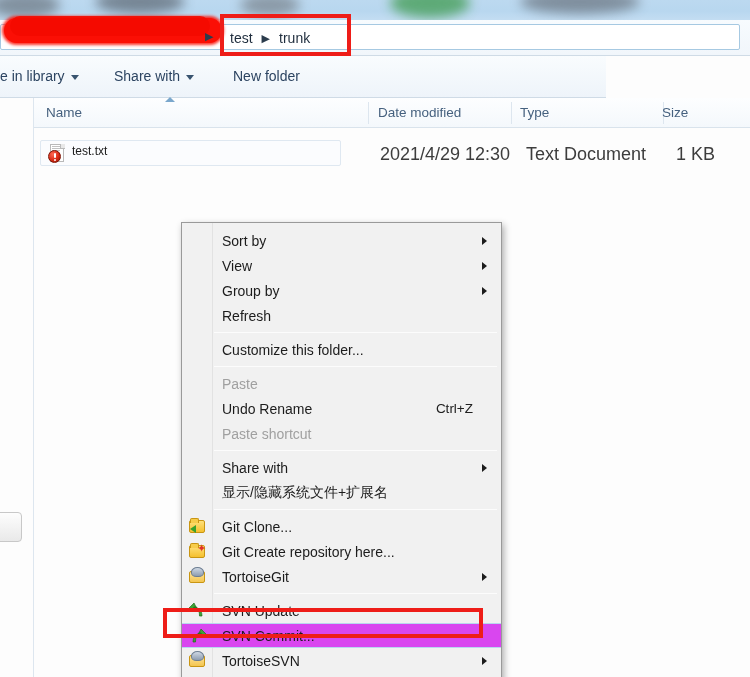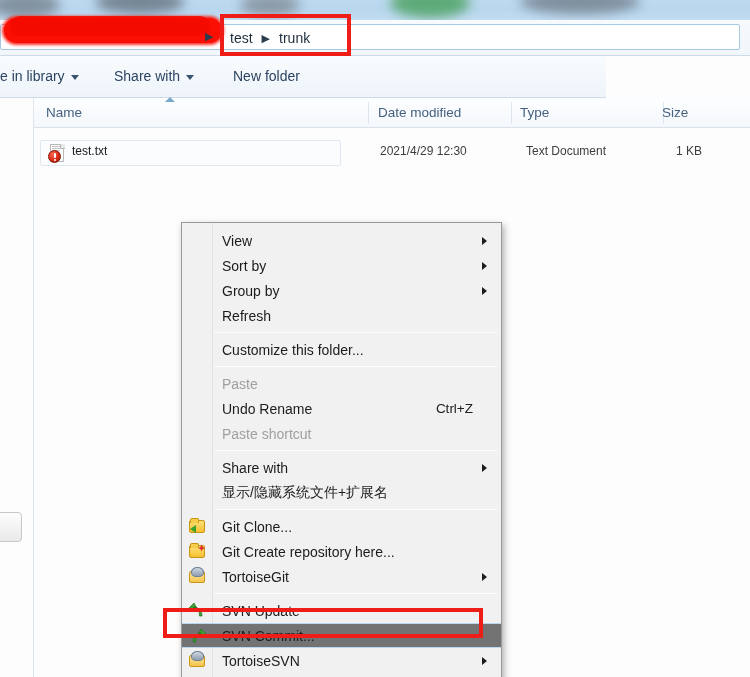--- a/index.html
+++ b/index.html
@@ -156,21 +156,21 @@
   .file-icon .overlay:before {
     content: ""; position: absolute; left: 5px; top: 8px;
     width: 2px; height: 2px; background: #ffffff; border-radius: 1px;
   }
   .fname {
     position: absolute; left: 32px; top: 4px;
     font-size: 12px; color: #1b1b1b;
   }
   .fcell {
     position: absolute; top: 4px;
-    font-size: 12px; color: #3d3d3d; white-space: nowrap;
+    font-size: 18px; color: #3d3d3d; white-space: nowrap;
   }
 
   
   .ctxmenu {
     position: absolute; left: 181px; top: 222px;
     width: 321px; height: 460px;
     background: #f1f1f1;
     border: 1px solid #9a9a9a;
     box-shadow: 2px 3px 7px rgba(0,0,0,.32);
   }
@@ -192,21 +192,21 @@
     position: absolute; right: 14px;
     width: 0; height: 0;
     border-top: 4px solid transparent; border-bottom: 4px solid transparent;
     border-left: 5px solid #1c1c1c;
   }
   .mi .micon {
     position: absolute; left: 7px; top: 4px;
     width: 17px; height: 17px;
   }
   .mi.hl {
-    background: #737373;
+    background: #d946ef;
     border-top: 1px solid #b9d7ef; border-bottom: 1px solid #b9d7ef;
     height: 25px;
   }
   .ctx-sep {
     height: 1px; margin: 4px 4px 4px 32px;
     background: #e0e0e0; border-bottom: 1px solid #fcfcfc;
   }
 
   
   .ico-folder-yel {
@@ -319,25 +319,25 @@
     <div class="fname">test.txt</div>
     <div class="fcell" style="left:340px;">2021/4/29 12:30</div>
     <div class="fcell" style="left:486px;">Text Document</div>
     <div class="fcell" style="left:636px;">1 KB</div>
   </div>
 
   <div class="ctxmenu">
     <div class="ctx-gutter"></div>
     <div class="ctx-list" id="ctx-list">
         <div class="mi">
+          <span class="mlabel">Sort by</span>
+          <span class="arrow"></span>
+        </div>
+        <div class="mi">
           <span class="mlabel">View</span>
-          <span class="arrow"></span>
-        </div>
-        <div class="mi">
-          <span class="mlabel">Sort by</span>
           <span class="arrow"></span>
         </div>
         <div class="mi">
           <span class="mlabel">Group by</span>
           <span class="arrow"></span>
         </div>
         <div class="mi">
           <span class="mlabel">Refresh</span>
         </div>
         <div class="ctx-sep"></div>

